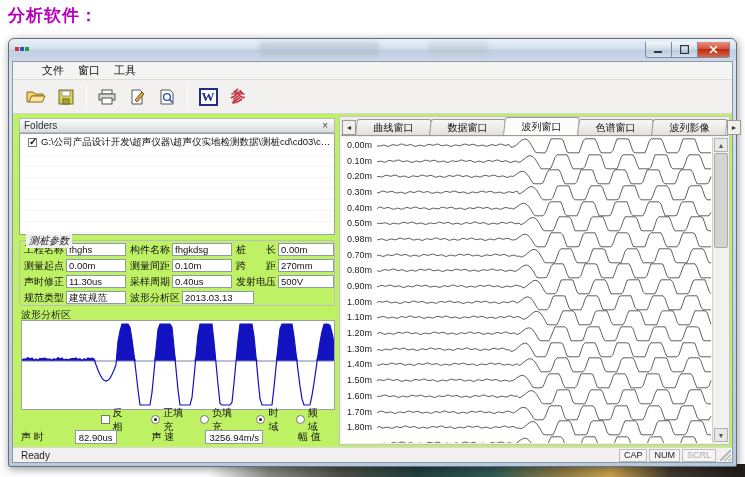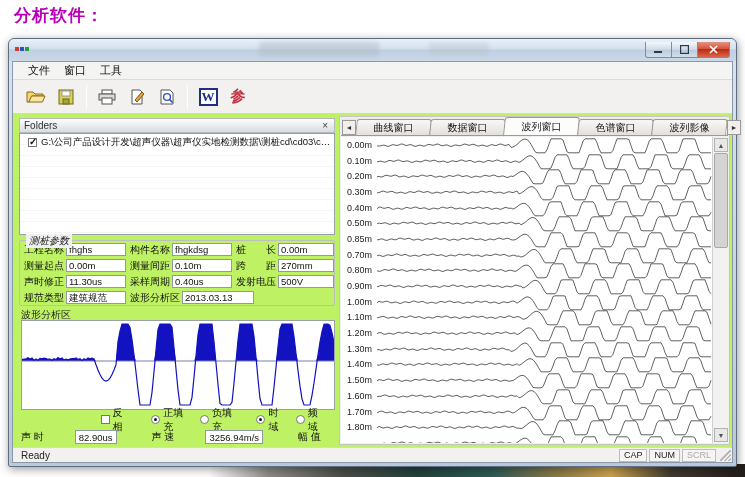--- a/index.html
+++ b/index.html
@@ -1,19 +1,19 @@
 <!DOCTYPE html>
 <html><head>
 <meta charset="utf-8">
 <style>
   * { margin:0; padding:0; box-sizing:border-box; }
   html,body { width:745px; height:477px; }
   body { font-family:"Liberation Sans", sans-serif; background:#ffffff; position:relative; overflow:hidden; }
 
-  .heading { position:absolute; left:14px; top:4px; font-size:17px; font-weight:bold;
+  .heading { position:absolute; left:8px; top:4px; font-size:17px; font-weight:bold;
              color:#b800b8; font-family:"Liberation Serif", serif; letter-spacing:1px; }
 
   .desktop-strip { position:absolute; left:0; top:464px; width:745px; height:13px;
     background:linear-gradient(90deg,#fdfdfd 0 28%,#8a8a85 36%,#4a4d46 46%,#23403d 56%,#2f5a54 66%,#8a7a45 75%,#c9a14e 82%,#403a2e 90%,#201d1a 100%); }
 
   
   .window { position:absolute; left:8px; top:38px; width:729px; height:429px;
     background:linear-gradient(#d9e4f0,#b9c8da); border:1px solid #5f6e80;
     border-radius:6px 6px 2px 2px; box-shadow:1px 2px 8px rgba(0,0,0,.4); }
 
@@ -31,21 +31,21 @@
   .winbtns { margin-left:auto; display:flex; z-index:2; }
   .wbtn { width:27px; height:16px; border:1px solid #7d8b9c; border-top:none; display:flex; align-items:center;
     justify-content:center; background:linear-gradient(#f4f8fb,#cfdae6 50%,#b9c8d8 50%,#d3dfeb); margin-left:-1px; align-self:flex-start; }
   .wbtn.first { border-radius:0 0 0 3px; }
   .wbtn.close { width:33px; background:linear-gradient(#e89180,#d4543c 45%,#bc2c12 50%,#d8674e); border-radius:0 0 3px 0; }
   .wbtn svg { display:block; }
 
   .client { position:absolute; left:3px; right:3px; top:22px; bottom:3px; background:#f0f0f0; border:1px solid #8a98a8; }
 
   .menubar { position:absolute; left:0; top:0; right:0; height:18px; background:#f4f4f2; border-bottom:1px solid #dcdcda;
-    display:flex; align-items:center; padding-left:8px; }
+    display:flex; align-items:center; padding-left:22px; }
   .menu-item { font-size:11px; color:#111; padding:1px 7px; }
 
   .toolbar { position:absolute; left:0; top:18px; right:0; height:34px; background:#f2f1ef; border-bottom:1px solid #d5d4d2;
     display:flex; align-items:center; padding-left:8px; }
   .tbtn { width:26px; height:26px; display:flex; align-items:center; justify-content:center; margin:0 2px; }
   .tsep { width:1px; height:24px; background:#c6c5c3; border-right:1px solid #ffffff; margin:0 5px; }
   .word-box { width:19px; height:18px; border:2px solid #20307e; background:#fff; color:#20307e; font-family:"Liberation Serif",serif;
     font-weight:bold; font-size:13px; line-height:14px; text-align:center; }
   .param-char { color:#c03040; font-size:15px; font-weight:bold; }
 
@@ -368,21 +368,21 @@
                 <path d="M0 8.8 L2 7.0 L4 7.2 L6 8.2 L8 8.3 L10 7.6 L12 7.5 L14 8.5 L16 9.3 L18 8.9 L20 8.1 L22 8.4 L24 9.2 L26 9.0 L28 7.9 L30 7.4 L32 8.0 L34 8.4 L36 7.7 L38 7.0 L40 7.4 L42 8.4 L44 8.6 L46 7.9 L48 7.9 L50 8.8 L52 9.5 L54 8.9 L56 8.1 L58 8.3 L60 8.9 L62 8.7 L64 7.5 L66 7.1 L68 7.8 L70 8.3 L72 7.7 L74 7.1 L76 7.7 L78 8.8 L80 8.9 L82 8.2 L84 8.1 L86 9.0 L88 9.5 L90 8.7 L92 7.8 L94 8.0 L96 8.6 L98 8.3 L100 7.3 L102 7.0 L104 7.8 L106 8.4 L108 7.9 L110 7.4 L112 8.0 L114 9.1 L116 9.1 L118 8.3 L120 8.2 L122 9.0 L124 9.3 L126 8.4 L128 7.5 L130 7.7 L132 8.4 L134 8.1 L136 9.1 L138 8.1 L140 6.8 L142 5.2 L144 4.0 L146 3.3 L148 3.4 L150 4.7 L152 6.9 L154 9.9 L156 13.3 L158 15.8 L160 15.8 L162 15.8 L164 15.8 L166 15.8 L168 13.3 L170 8.3 L172 2.9 L174 1.8 L176 1.8 L178 1.8 L180 1.8 L182 1.8 L184 1.9 L186 7.7 L188 13.7 L190 15.8 L192 15.8 L194 15.8 L196 15.8 L198 15.8 L200 15.8 L202 11.5 L204 5.5 L206 1.8 L208 1.8 L210 1.8 L212 1.8 L214 1.8 L216 1.8 L218 4.5 L220 10.5 L222 15.8 L224 15.8 L226 15.8 L228 15.8 L230 15.8 L232 15.8 L234 14.6 L236 8.7 L238 2.8 L240 1.8 L242 1.8 L244 1.8 L246 1.8 L248 1.8 L250 1.8 L252 7.3 L254 13.3 L256 15.8 L258 15.8 L260 15.8 L262 15.8 L264 15.8 L266 15.8 L268 11.9 L270 5.9 L272 1.8 L274 1.8 L276 1.8 L278 1.8 L280 1.8 L282 1.8 L284 4.1 L286 10.1 L288 15.8 L290 15.8 L292 15.8 L294 15.8 L296 15.8 L298 15.8 L300 15.0 L302 9.1 L304 3.2 L306 1.8 L308 1.8 L310 1.8 L312 1.8 L314 1.8 L316 1.8 L318 6.9 L320 12.9 L322 15.8 L324 15.8 L326 15.8 L328 15.8 L330 15.8 L332 15.8 L334 12.3" fill="none" stroke="#3a3a3a" stroke-width="0.8"></path>
               </svg>
             </div>
             <div class="wrow">
               <span class="dlabel">0.50m</span>
               <svg class="wsvg" width="334" height="16" viewBox="0 0 334 16" style="overflow: visible;">
                 <path d="M0 8.8 L2 8.0 L4 8.6 L6 8.1 L8 7.7 L10 8.3 L12 9.3 L14 9.2 L16 8.3 L18 8.1 L20 8.8 L22 9.0 L24 8.1 L26 7.2 L28 7.5 L30 8.2 L32 8.0 L34 7.2 L36 7.2 L38 8.3 L40 8.9 L42 8.4 L44 7.9 L46 8.6 L48 9.4 L50 9.2 L52 8.2 L54 7.9 L56 8.5 L58 8.7 L60 7.8 L62 7.0 L64 7.4 L66 8.3 L68 8.1 L70 7.4 L72 7.5 L74 8.6 L76 9.2 L78 8.6 L80 8.1 L82 8.6 L84 9.4 L86 8.9 L88 7.8 L90 7.6 L92 8.3 L94 8.4 L96 7.5 L98 6.9 L100 7.5 L102 8.4 L104 8.3 L106 7.7 L108 7.9 L110 9.0 L112 9.4 L114 8.7 L116 8.1 L118 8.5 L120 9.1 L122 8.6 L124 7.5 L126 7.3 L128 8.1 L130 8.3 L132 7.5 L134 7.0 L136 7.8 L138 8.8 L140 8.6 L142 8.0 L144 9.7 L146 8.8 L148 7.4 L150 5.7 L152 4.0 L154 2.8 L156 2.5 L158 3.2 L160 5.0 L162 7.9 L164 11.4 L166 15.0 L168 15.8 L170 15.8 L172 15.8 L174 15.8 L176 15.8 L178 11.8 L180 6.2 L182 1.8 L184 1.8 L186 1.8 L188 1.8 L190 1.8 L192 1.8 L194 3.9 L196 9.9 L198 15.8 L200 15.8 L202 15.8 L204 15.8 L206 15.8 L208 15.8 L210 15.2 L212 9.3 L214 3.3 L216 1.8 L218 1.8 L220 1.8 L222 1.8 L224 1.8 L226 1.8 L228 6.7 L230 12.7 L232 15.8 L234 15.8 L236 15.8 L238 15.8 L240 15.8 L242 15.8 L244 12.5 L246 6.5 L248 1.8 L250 1.8 L252 1.8 L254 1.8 L256 1.8 L258 1.8 L260 3.5 L262 9.5 L264 15.4 L266 15.8 L268 15.8 L270 15.8 L272 15.8 L274 15.8 L276 15.6 L278 9.7 L280 3.7 L282 1.8 L284 1.8 L286 1.8 L288 1.8 L290 1.8 L292 1.8 L294 6.3 L296 12.3 L298 15.8 L300 15.8 L302 15.8 L304 15.8 L306 15.8 L308 15.8 L310 12.9 L312 6.9 L314 1.8 L316 1.8 L318 1.8 L320 1.8 L322 1.8 L324 1.8 L326 3.1 L328 9.1 L330 15.0 L332 15.8 L334 15.8" fill="none" stroke="#3a3a3a" stroke-width="0.8"></path>
               </svg>
             </div>
             <div class="wrow">
-              <span class="dlabel">0.85m</span>
+              <span class="dlabel">0.98m</span>
               <svg class="wsvg" width="334" height="16" viewBox="0 0 334 16" style="overflow: visible;">
                 <path d="M0 8.8 L2 8.6 L4 7.9 L6 8.1 L8 9.1 L10 9.4 L12 8.6 L14 7.9 L16 8.3 L18 8.9 L20 8.3 L22 7.2 L24 7.1 L26 8.0 L28 8.3 L30 7.6 L32 7.2 L34 8.1 L36 9.0 L38 8.9 L40 8.1 L42 8.3 L44 9.2 L46 9.3 L48 8.3 L50 7.6 L52 8.1 L54 8.6 L56 8.0 L58 7.0 L60 7.1 L62 8.1 L64 8.4 L66 7.8 L68 7.5 L70 8.4 L72 9.3 L74 9.0 L76 8.2 L78 8.3 L80 9.1 L82 9.0 L84 8.0 L86 7.3 L88 7.8 L90 8.4 L92 7.8 L94 7.0 L96 7.3 L98 8.4 L100 8.7 L102 8.1 L104 7.9 L106 8.7 L108 9.5 L110 9.0 L112 8.1 L114 8.1 L116 8.8 L118 8.7 L120 7.6 L122 7.0 L124 7.7 L126 8.3 L128 7.9 L130 7.2 L132 7.6 L134 8.7 L136 9.0 L138 8.8 L140 7.7 L142 6.2 L144 4.7 L146 3.5 L148 3.1 L150 3.7 L152 5.3 L154 7.9 L156 11.1 L158 14.5 L160 15.8 L162 15.8 L164 15.8 L166 15.8 L168 15.8 L170 11.7 L172 6.5 L174 1.8 L176 1.8 L178 1.8 L180 1.8 L182 1.8 L184 1.8 L186 3.8 L188 9.8 L190 15.6 L192 15.8 L194 15.8 L196 15.8 L198 15.8 L200 15.8 L202 15.3 L204 9.4 L206 3.5 L208 1.8 L210 1.8 L212 1.8 L214 1.8 L216 1.8 L218 1.8 L220 6.5 L222 12.6 L224 15.8 L226 15.8 L228 15.8 L230 15.8 L232 15.8 L234 15.8 L236 12.7 L238 6.6 L240 1.8 L242 1.8 L244 1.8 L246 1.8 L248 1.8 L250 1.8 L252 3.4 L254 9.4 L256 15.2 L258 15.8 L260 15.8 L262 15.8 L264 15.8 L266 15.8 L268 15.7 L270 9.9 L272 3.9 L274 1.8 L276 1.8 L278 1.8 L280 1.8 L282 1.8 L284 1.8 L286 6.1 L288 12.2 L290 15.8 L292 15.8 L294 15.8 L296 15.8 L298 15.8 L300 15.8 L302 13.1 L304 7.0 L306 1.8 L308 1.8 L310 1.8 L312 1.8 L314 1.8 L316 1.8 L318 3.0 L320 8.9 L322 14.9 L324 15.8 L326 15.8 L328 15.8 L330 15.8 L332 15.8 L334 15.8" fill="none" stroke="#3a3a3a" stroke-width="0.8"></path>
               </svg>
             </div>
             <div class="wrow">
               <span class="dlabel">0.70m</span>
               <svg class="wsvg" width="334" height="16" viewBox="0 0 334 16" style="overflow: visible;">
                 <path d="M0 8.8 L2 8.1 L4 8.8 L6 9.5 L8 8.9 L10 7.9 L12 7.9 L14 8.5 L16 8.4 L18 7.4 L20 6.9 L22 7.7 L24 8.4 L26 8.0 L28 7.4 L30 7.9 L32 9.0 L34 9.2 L36 8.5 L38 8.1 L40 8.8 L42 9.3 L44 8.6 L46 7.5 L48 7.6 L50 8.3 L52 8.2 L54 7.3 L56 7.0 L58 7.9 L60 8.6 L62 8.3 L64 7.7 L66 8.2 L68 9.3 L70 9.3 L72 8.4 L74 8.0 L76 8.6 L78 9.0 L80 8.2 L82 7.2 L84 7.4 L86 8.2 L88 8.1 L90 7.3 L92 7.2 L94 8.2 L96 9.0 L98 8.6 L100 8.0 L102 8.5 L104 9.4 L106 9.2 L108 8.2 L110 7.8 L112 8.4 L114 8.7 L116 7.8 L118 7.0 L120 7.3 L122 8.2 L124 8.2 L126 7.5 L128 7.5 L130 8.6 L132 9.3 L134 8.8 L136 8.1 L138 8.5 L140 9.3 L142 9.0 L144 10.1 L146 9.5 L148 8.4 L150 6.7 L152 5.0 L154 3.4 L156 2.5 L158 2.5 L160 3.6 L162 5.9 L164 9.0 L166 12.7 L168 15.8 L170 15.8 L172 15.8 L174 15.8 L176 15.8 L178 15.0 L180 9.9 L182 4.2 L184 1.8 L186 1.8 L188 1.8 L190 1.8 L192 1.8 L194 1.8 L196 6.0 L198 12.0 L200 15.8 L202 15.8 L204 15.8 L206 15.8 L208 15.8 L210 15.8 L212 13.2 L214 7.2 L216 1.8 L218 1.8 L220 1.8 L222 1.8 L224 1.8 L226 1.8 L228 2.8 L230 8.8 L232 14.7 L234 15.8 L236 15.8 L238 15.8 L240 15.8 L242 15.8 L244 15.8 L246 10.5 L248 4.4 L250 1.8 L252 1.8 L254 1.8 L256 1.8 L258 1.8 L260 1.8 L262 5.5 L264 11.6 L266 15.8 L268 15.8 L270 15.8 L272 15.8 L274 15.8 L276 15.8 L278 13.6 L280 7.6 L282 1.8 L284 1.8 L286 1.8 L288 1.8 L290 1.8 L292 1.8 L294 2.4 L296 8.3 L298 14.3 L300 15.8 L302 15.8 L304 15.8 L306 15.8 L308 15.8 L310 15.8 L312 10.9 L314 4.8 L316 1.8 L318 1.8 L320 1.8 L322 1.8 L324 1.8 L326 1.8 L328 5.1 L330 11.2 L332 15.8 L334 15.8" fill="none" stroke="#3a3a3a" stroke-width="0.8"></path>
               </svg>
             </div>

